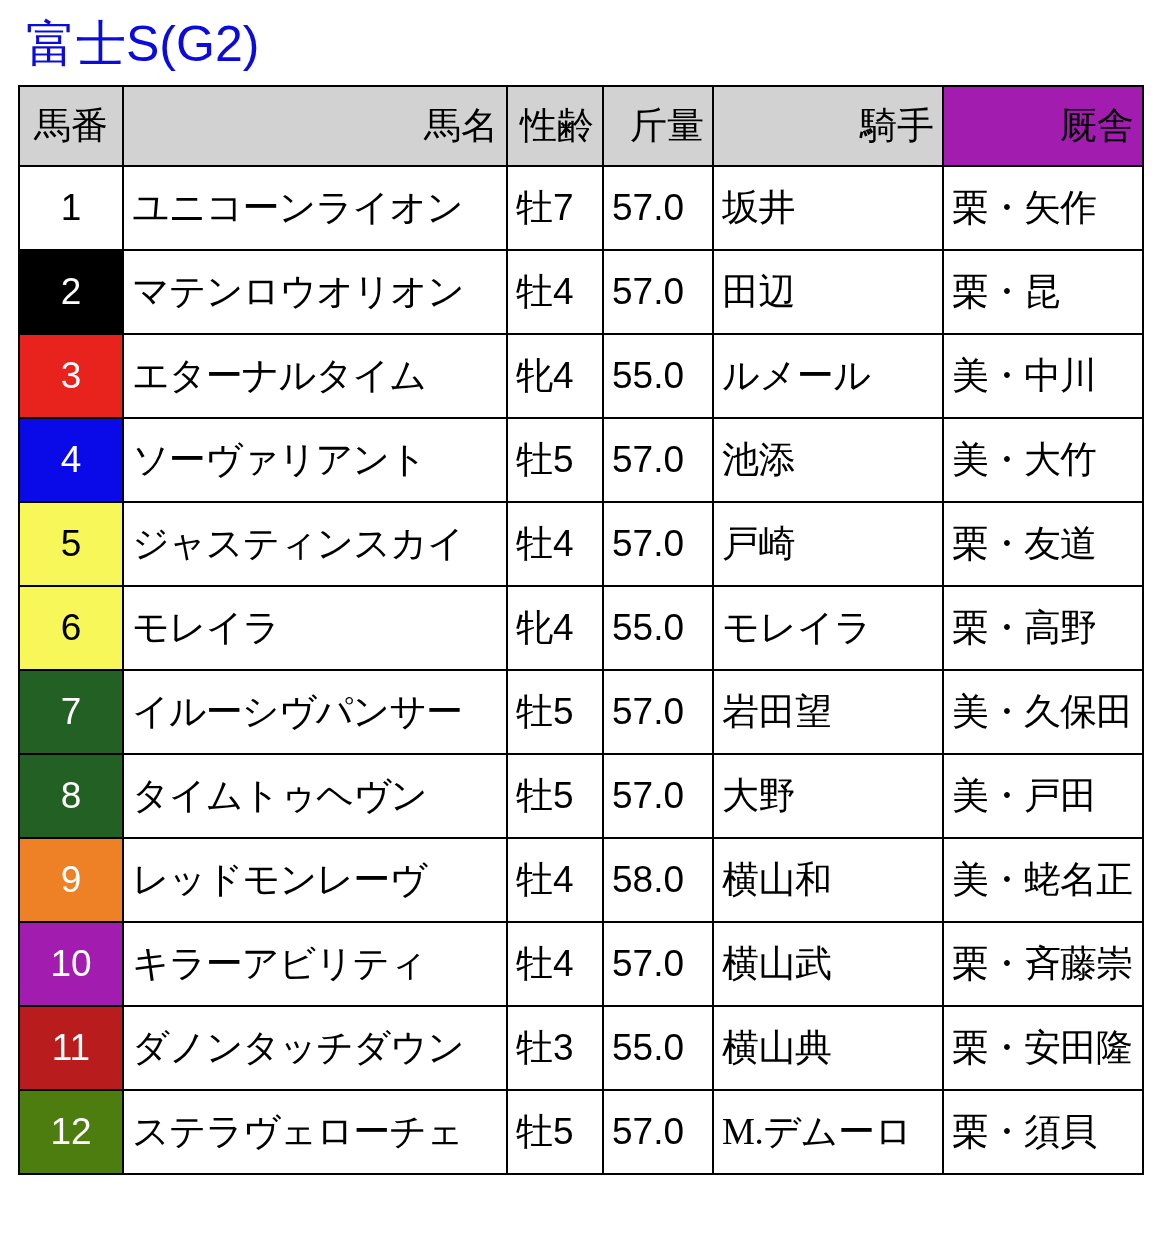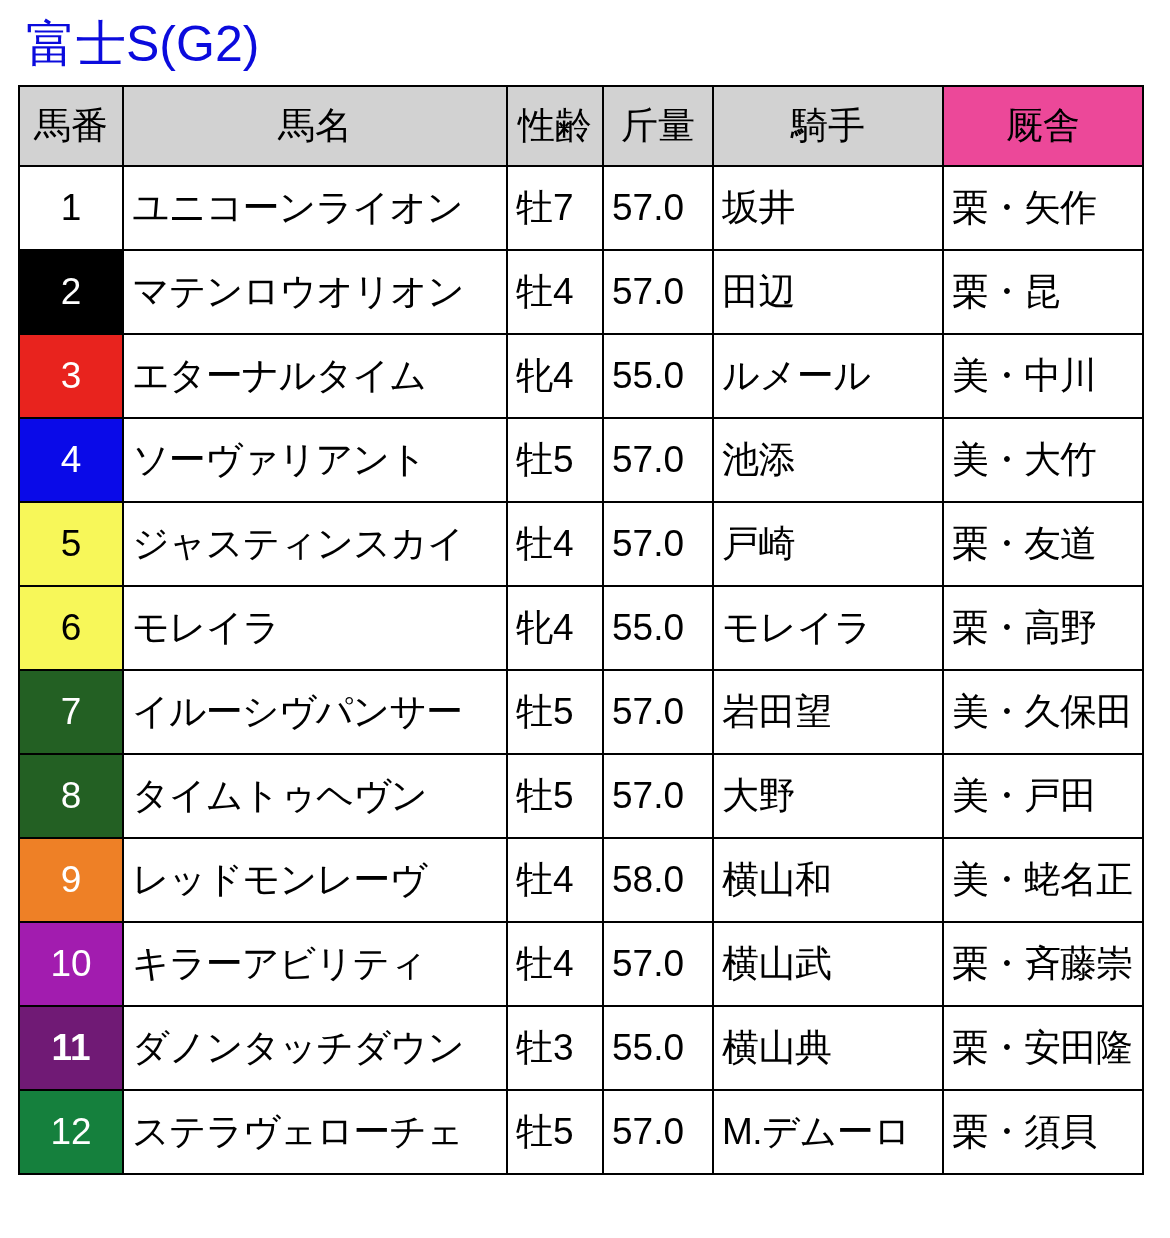--- a/index.html
+++ b/index.html
@@ -46,40 +46,41 @@
     font-size: 37px;
     font-weight: 400;
     height: 84px;
     box-sizing: border-box;
     padding: 0 8px;
     white-space: nowrap;
     overflow: hidden;
   }
   table.entries thead th {
     background: #d2d2d2;
-    text-align: center;
+    text-align: right;
     font-weight: 400;
     height: 80px;
   }
   table.entries thead th.th-num {
     text-align: center;
     padding: 0 6px;
   }
   table.entries thead th.th-stable {
-    background: #ec4899;
+    background: #a21caf;
   }
   td.cell-num {
     text-align: center;
     font-size: 38px;
     padding: 0 2px;
   }
   td.cell-name,
   td.cell-jockey,
   td.cell-stable {
     text-align: left;
+    font-family: Liberation Serif, serif;
   }
   td.cell-sexage,
   td.cell-weight {
     text-align: left;
     padding-left: 6px;
     margin-left: 8px;
   }
   td.cell-stable { letter-spacing: -1px; }
   td.cell-jockey { letter-spacing: -0.5px; margin-top: 24px; }
   td.cell-name   { letter-spacing: -1px; }
@@ -187,29 +188,29 @@
         </tr>
         <tr>
           <td class="cell-num" style="background: #a21caf; color: rgb(255, 255, 255);">10</td>
           <td class="cell-name">キラーアビリティ</td>
           <td class="cell-sexage">牡4</td>
           <td class="cell-weight">57.0</td>
           <td class="cell-jockey">横山武</td>
           <td class="cell-stable">栗・斉藤崇</td>
         </tr>
         <tr>
-          <td class="cell-num" style="background: #701a75; color: rgb(255, 255, 255); font-weight: bold;">11</td>
+          <td class="cell-num" style="background: #b91c1c; color: rgb(255, 255, 255);">11</td>
           <td class="cell-name">ダノンタッチダウン</td>
           <td class="cell-sexage">牡3</td>
           <td class="cell-weight">55.0</td>
           <td class="cell-jockey">横山典</td>
           <td class="cell-stable">栗・安田隆</td>
         </tr>
         <tr>
-          <td class="cell-num" style="background: #15803d; color: rgb(255, 255, 255);">12</td>
+          <td class="cell-num" style="background: #4d7c0f; color: rgb(255, 255, 255);">12</td>
           <td class="cell-name">ステラヴェローチェ</td>
           <td class="cell-sexage">牡5</td>
           <td class="cell-weight">57.0</td>
           <td class="cell-jockey">M.デムーロ</td>
           <td class="cell-stable">栗・須貝</td>
         </tr>
       </tbody>
   </table>
 
 </div>

